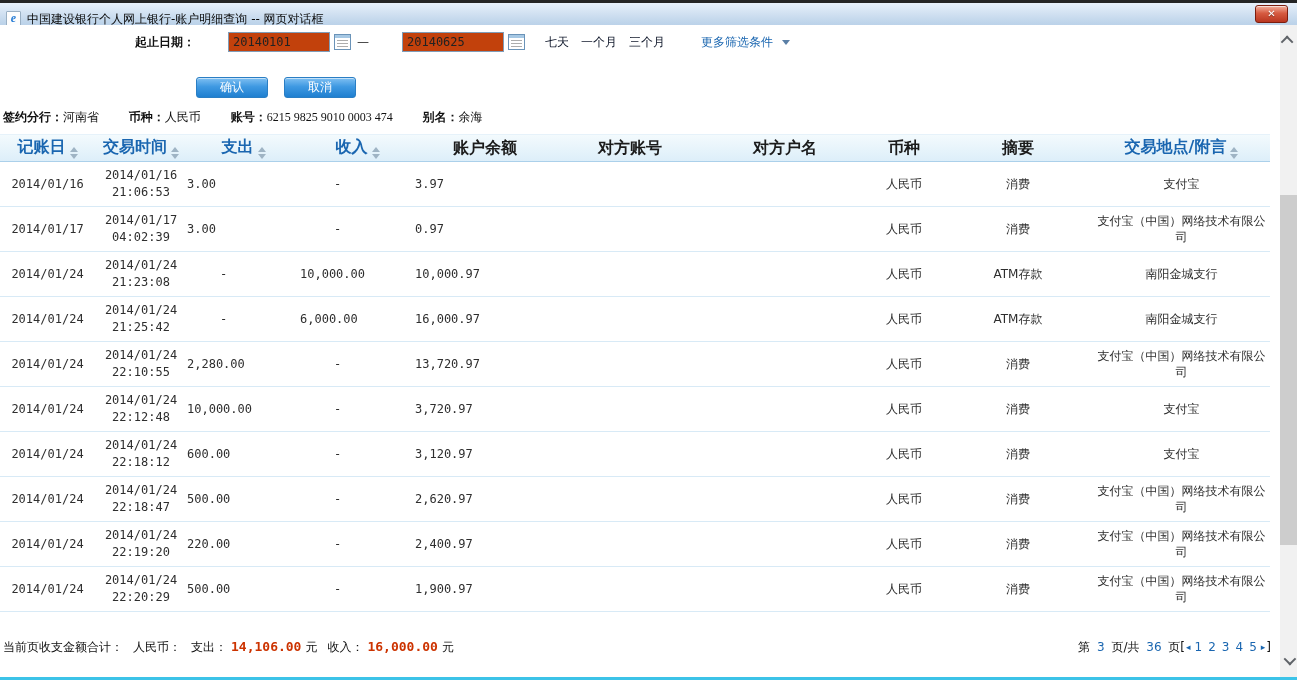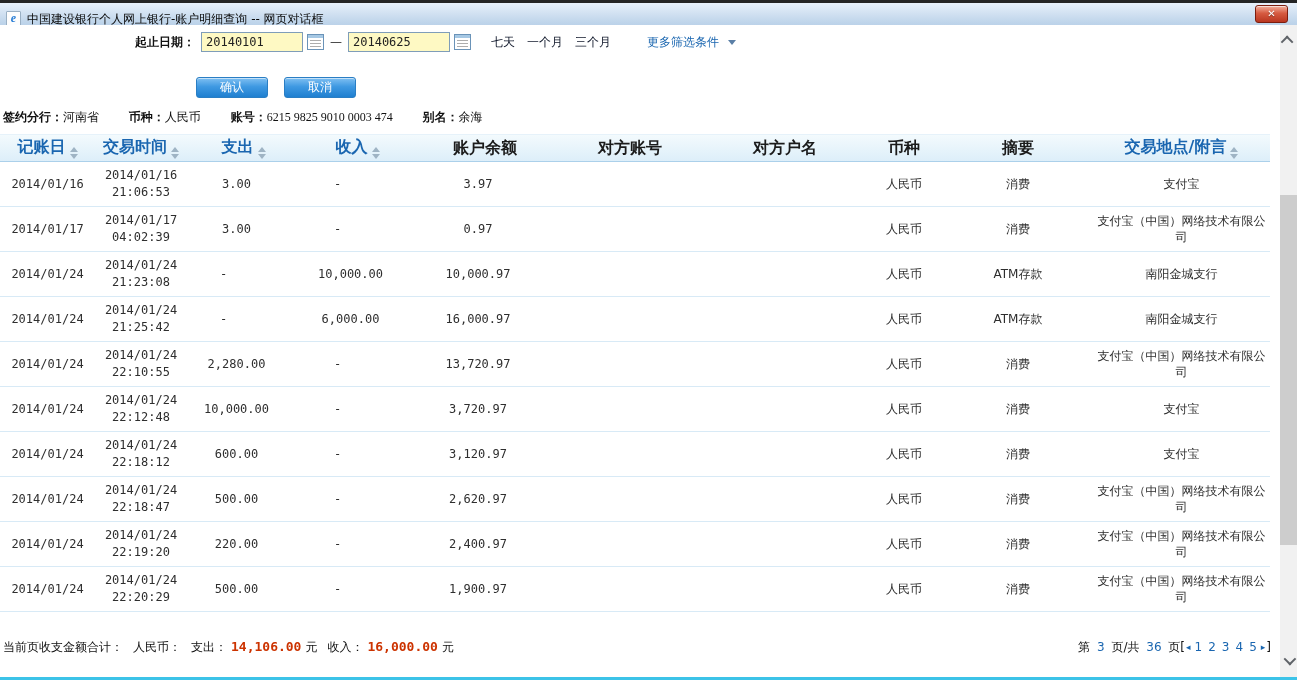--- a/index.html
+++ b/index.html
@@ -24,22 +24,22 @@
     position:absolute;right:9px;top:2px;width:31px;height:16px;cursor:pointer;
     background:linear-gradient(#f3b2a0,#d65b41 45%,#b93620);
     border:1px solid #7c1d0e;border-radius:3px;box-shadow:inset 0 1px 0 rgba(255,255,255,.6);
     color:#fff;font-weight:bold;font-size:10px;line-height:15px;text-align:center;text-shadow:0 1px 1px rgba(0,0,0,.4);
   }
   
   .content{position:absolute;top:25px;left:0;right:0;bottom:0;background:#fff;}
   .filter-row{position:absolute;top:7px;left:135px;display:flex;align-items:center;white-space:nowrap;}
   .filter-label{font-weight:bold;color:#111;margin-right:6px;}
   .date-input{
-    width:92px;height:16px;border:1px solid #7f9db9;background:#fef9c3;padding:1px 4px;
-    font:12px "DejaVu Sans Mono",monospace;color:#222;
+    width:92px;height:16px;border:1px solid #7f9db9;background:#c2410c;padding:1px 4px;
+    font:12px "DejaVu Sans Mono",monospace;color:#222;margin-left:27px;
   }
   .cal-icon{width:15px;height:14px;border:1px solid #6a93b8;background:#fff;position:relative;margin-left:4px;display:inline-block;cursor:pointer;}
   .cal-icon::before{content:"";position:absolute;top:0;left:0;right:0;height:3px;background:#a6c8e4;}
   .cal-icon::after{content:"";position:absolute;left:2px;right:2px;top:5px;bottom:2px;
     background:repeating-linear-gradient(#adadad 0 1px,transparent 1px 3px);}
   .dash-sep{margin:0 6px;color:#333;}
   .quick-links{display:flex;margin-left:20px;}
   .quick-link{color:#0f172a;margin-right:12px;cursor:pointer;text-decoration:none;}
   .more-filter{color:#1a66b0;margin-left:24px;cursor:pointer;}
   .caret-down{display:inline-block;width:0;height:0;border-left:4px solid transparent;border-right:4px solid transparent;border-top:5px solid #5a7fa6;margin-left:5px;vertical-align:1px;}
@@ -59,21 +59,21 @@
   table{border-collapse:collapse;table-layout:fixed;width:1270px;}
   thead tr{height:27px;background:linear-gradient(#f3fafd,#dceef9);}
   th{font-size:16px;font-weight:bold;color:#1b1b1b;border-top:1px solid #e6f2fa;border-bottom:1px solid #abd0ea;padding:0;white-space:nowrap;}
   th.sortable{color:#1a66b0;cursor:pointer;}
   .sort{display:inline-flex;flex-direction:column;margin-left:4px;vertical-align:0px;row-gap:2px;}
   .sort i{display:block;width:0;height:0;border-left:4px solid transparent;border-right:4px solid transparent;}
   .sort .up{border-bottom:5px solid #9fb4c4;}
   .sort .dn{border-top:5px solid #9fb4c4;}
   tbody tr{height:45px;border-bottom:1px solid #d8eaf6;}
   td{font-size:12px;color:#2e2e2e;text-align:center;padding:0;vertical-align:middle;}
-  td.num{text-align:center;padding-right:14px;font-family:"DejaVu Sans Mono",monospace;}
+  td.num{text-align:left;padding-right:14px;font-family:"DejaVu Sans Mono",monospace;}
   td.num.dash{text-align:center;padding-right:40px;}
   td.datec{font-family:"DejaVu Sans Mono",monospace;}
   .t2{line-height:17px;font-family:"DejaVu Sans Mono",monospace;}
   td.place{line-height:16px;padding:4px 4px;}
   
   .summary-row{position:absolute;top:610px;left:3px;height:24px;line-height:24px;white-space:nowrap;color:#111;}
   .summary-row .amt{color:#cc3300;font-weight:bold;font-size:13px;font-family:"DejaVu Sans Mono",monospace;margin:0 4px;}
   .summary-row .seg{margin-right:10px;}
   .pagination{position:absolute;top:610px;right:26px;height:24px;line-height:24px;white-space:nowrap;color:#111;}
   .pg-num{color:#1a66b0;margin:0 3px;}

